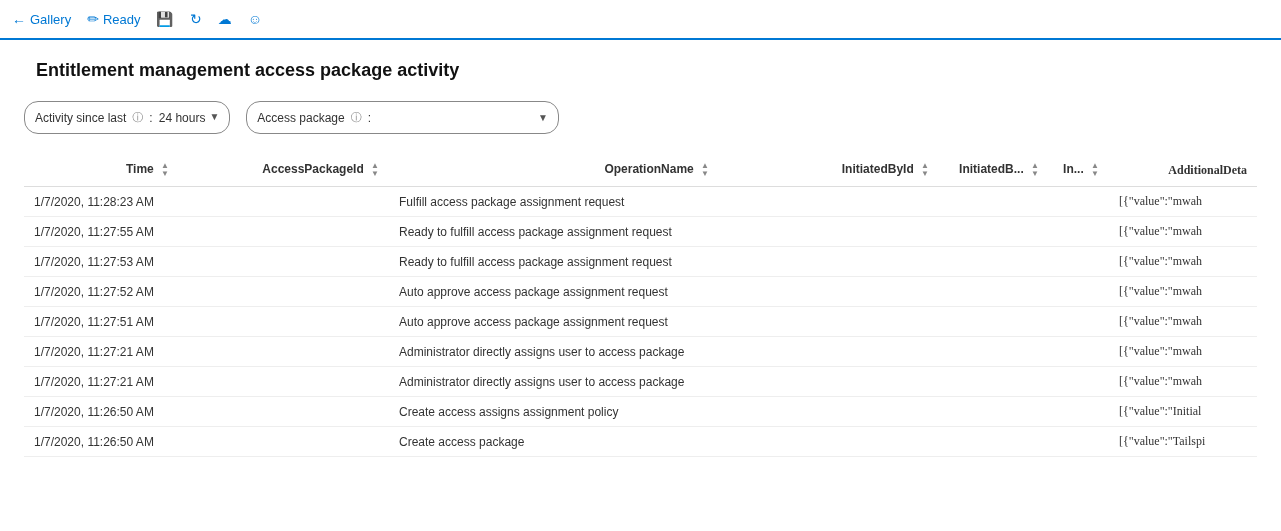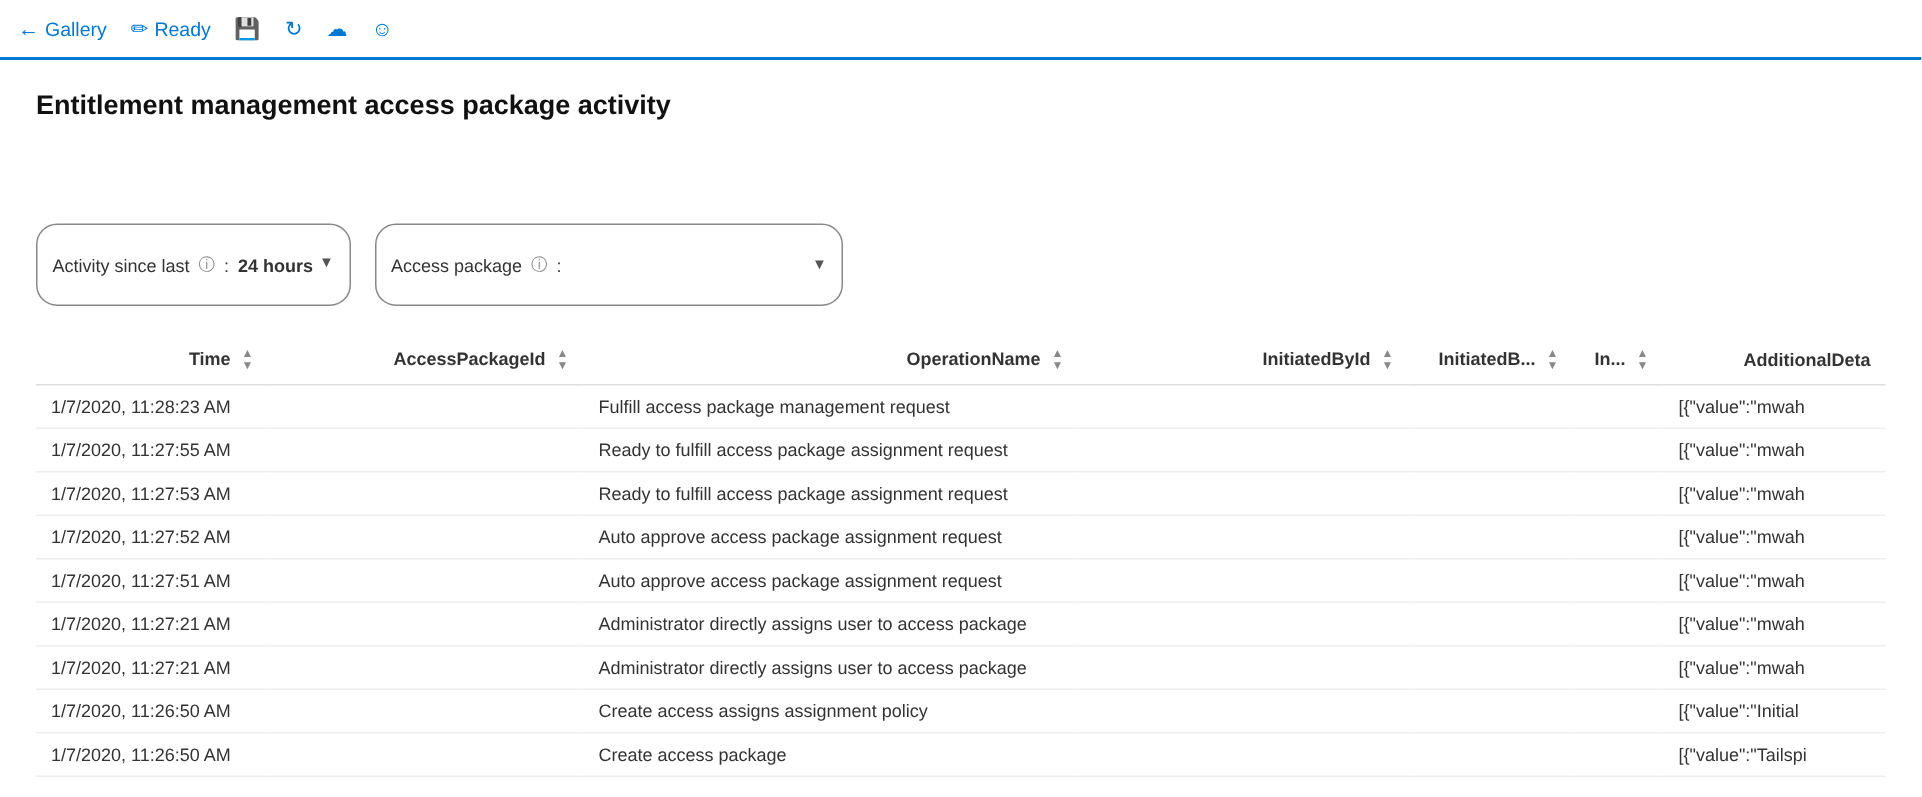--- a/index.html
+++ b/index.html
@@ -30,53 +30,52 @@
     
     .page-content {
       padding: 20px 24px;
     }
 
     .page-title {
       font-size: 18px;
       font-weight: 600;
       color: #111;
       margin-bottom: 20px;
+      margin-left: 12px;
     }
 
     
     .filters {
       display: flex;
       align-items: center;
       gap: 16px;
       margin-bottom: 20px;
     }
     .filter-group {
       display: flex;
       align-items: center;
       gap: 6px;
       border: 1px solid #888;
       border-radius: 14px;
-      padding: 19px 10px;
+      padding: 8px 10px;
       font-size: 12px;
       background: #fff;
-      margin-top: 48px;
     }
     .filter-label {
       color: #333;
     }
     .filter-info {
       color: #888;
       font-size: 11px;
       cursor: default;
     }
     .filter-dropdown {
       display: flex;
       align-items: flex-start;
       gap: 4px;
-      font-weight: bold;
     }
     .chevron-down {
       color: #555;
       font-size: 10px;
     }
     .filter-input {
       border: none;
       outline: none;
       font-size: 12px;
       color: #333;
@@ -117,21 +116,21 @@
       text-overflow: ellipsis;
       max-width: 0;
     }
 
     .col-time { width: 155px; }
     .col-accesspkg { width: 210px; }
     .col-operation { width: 330px; }
     .col-initiatedid { width: 220px; }
     .col-initiatedb { width: 110px; }
     .col-in { width: 60px; }
-    .col-additional { width: auto; }
+    .col-additional { width: auto; font-family: Liberation Serif, serif; }
   </style>
 </head>
 <body>
 
 <div class="toolbar">
   <div class="toolbar-item">
     <span class="toolbar-icon">←</span>
     <span>Gallery</span>
   </div>
   <div class="toolbar-item">
@@ -199,21 +198,21 @@
         </th>
         <th class="col-additional">
           AdditionalDeta
         </th>
       </tr>
     </thead>
     <tbody id="table-body">
     <tr>
           <td class="col-time">1/7/2020, 11:28:23 AM</td>
           <td class="col-accesspkg"></td>
-          <td class="col-operation">Fulfill access package management request</td>
+          <td class="col-operation">Fulfill access package assignment request</td>
           <td class="col-initiatedid"></td>
           <td class="col-initiatedb"></td>
           <td class="col-in"></td>
           <td class="col-additional">[{"value":"mwah</td>
         </tr>
         <tr>
           <td class="col-time">1/7/2020, 11:27:55 AM</td>
           <td class="col-accesspkg"></td>
           <td class="col-operation">Ready to fulfill access package assignment request</td>
           <td class="col-initiatedid"></td>

